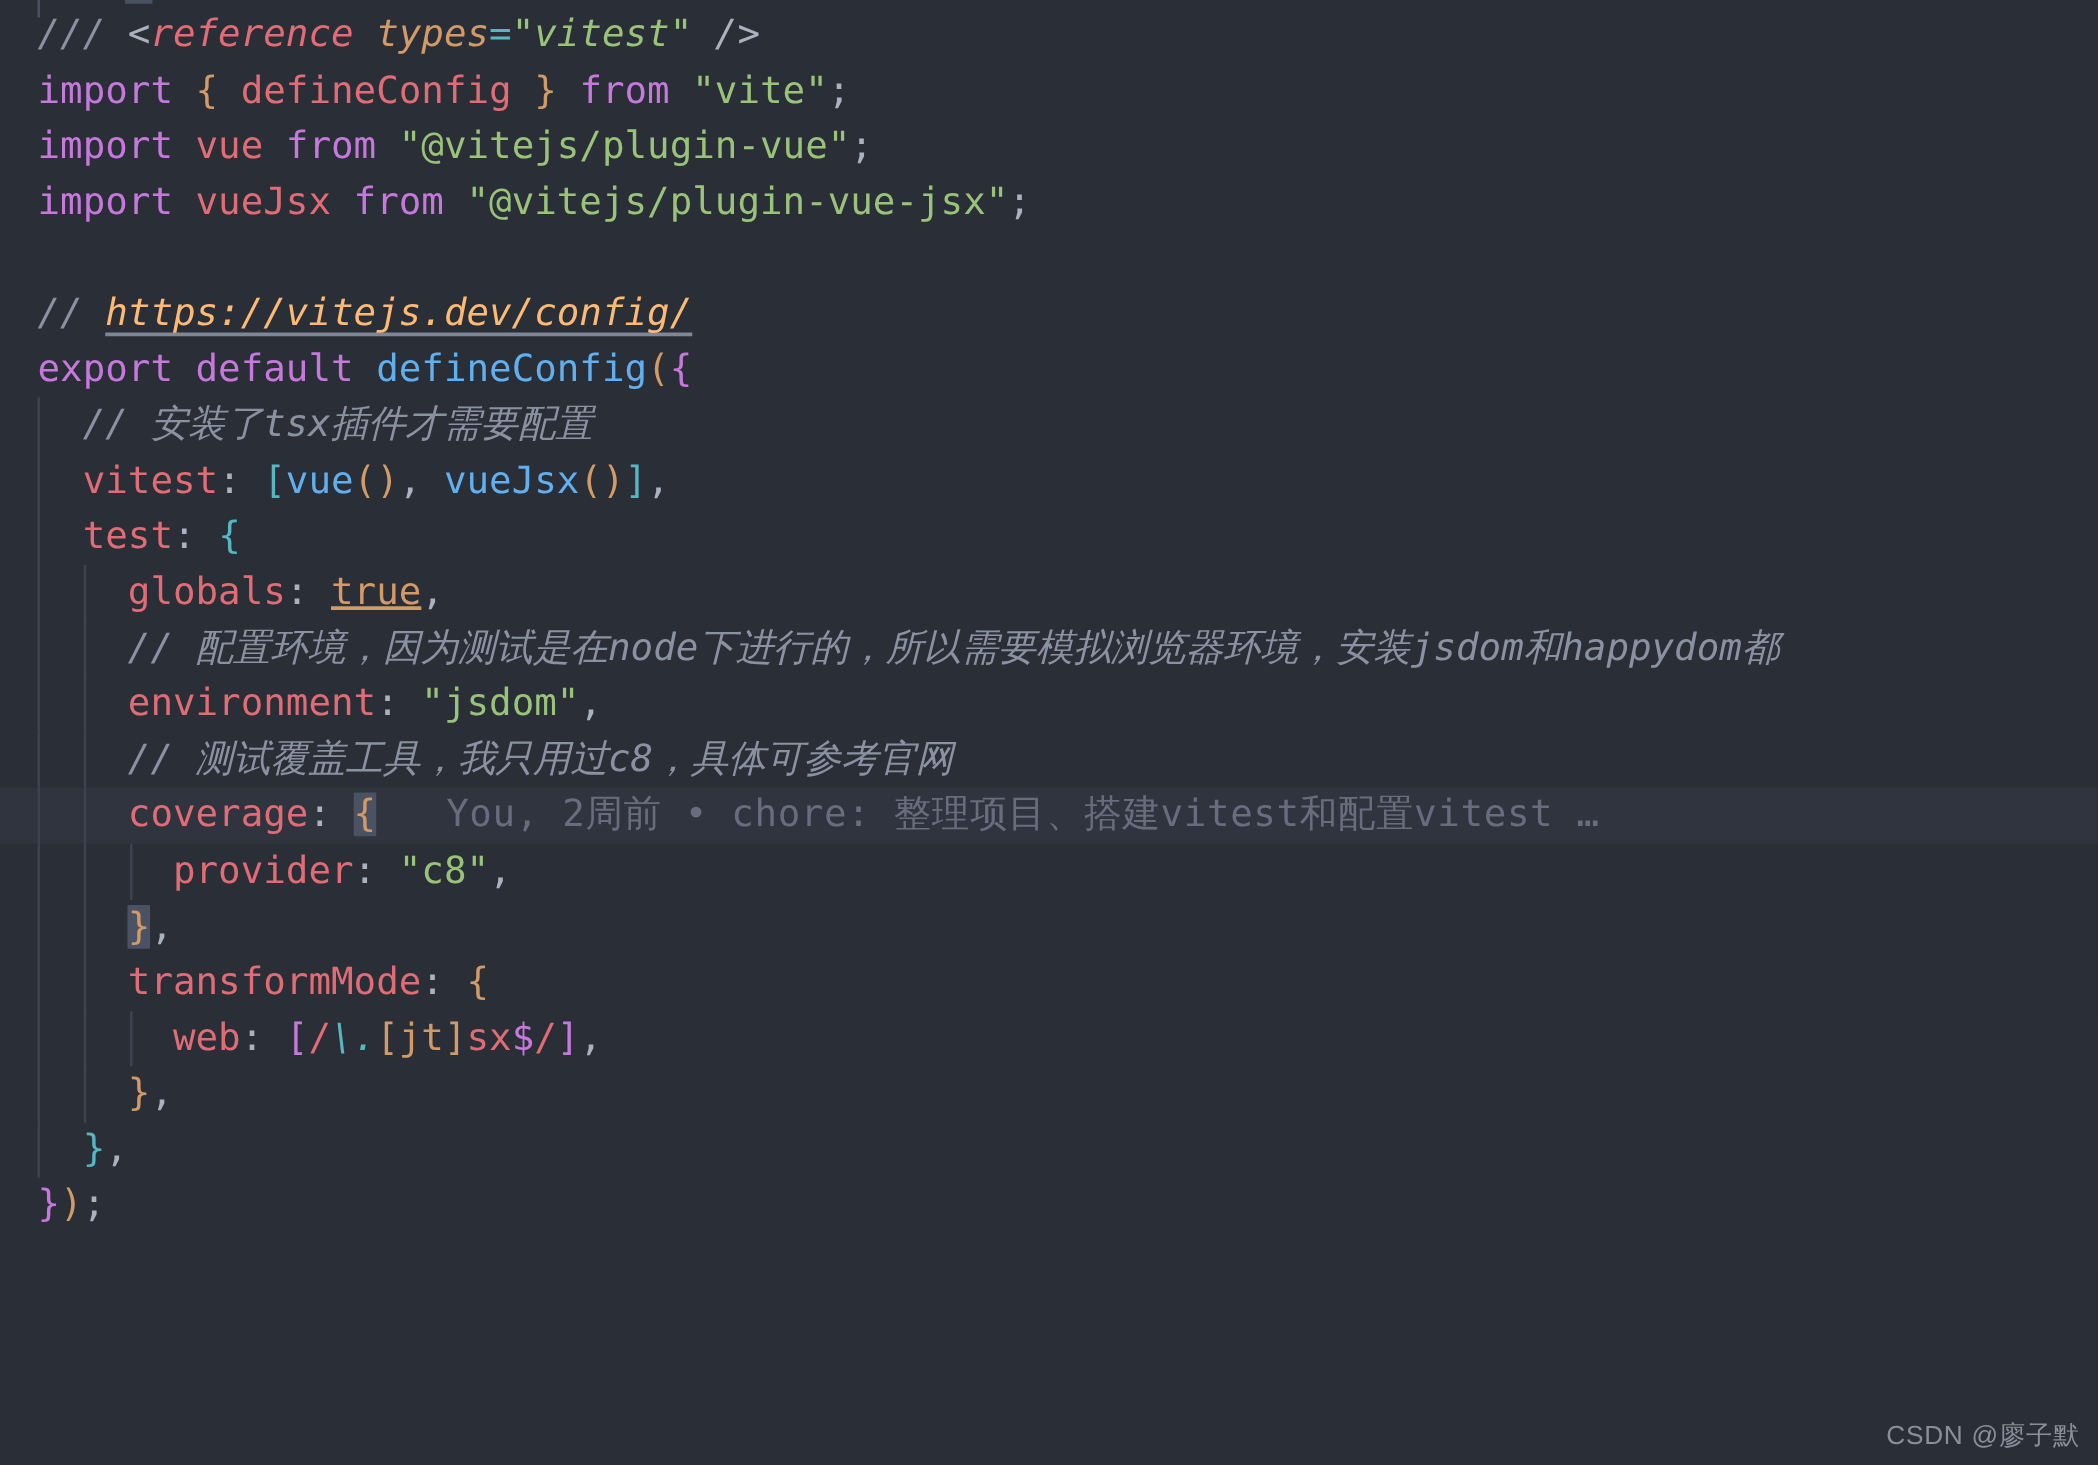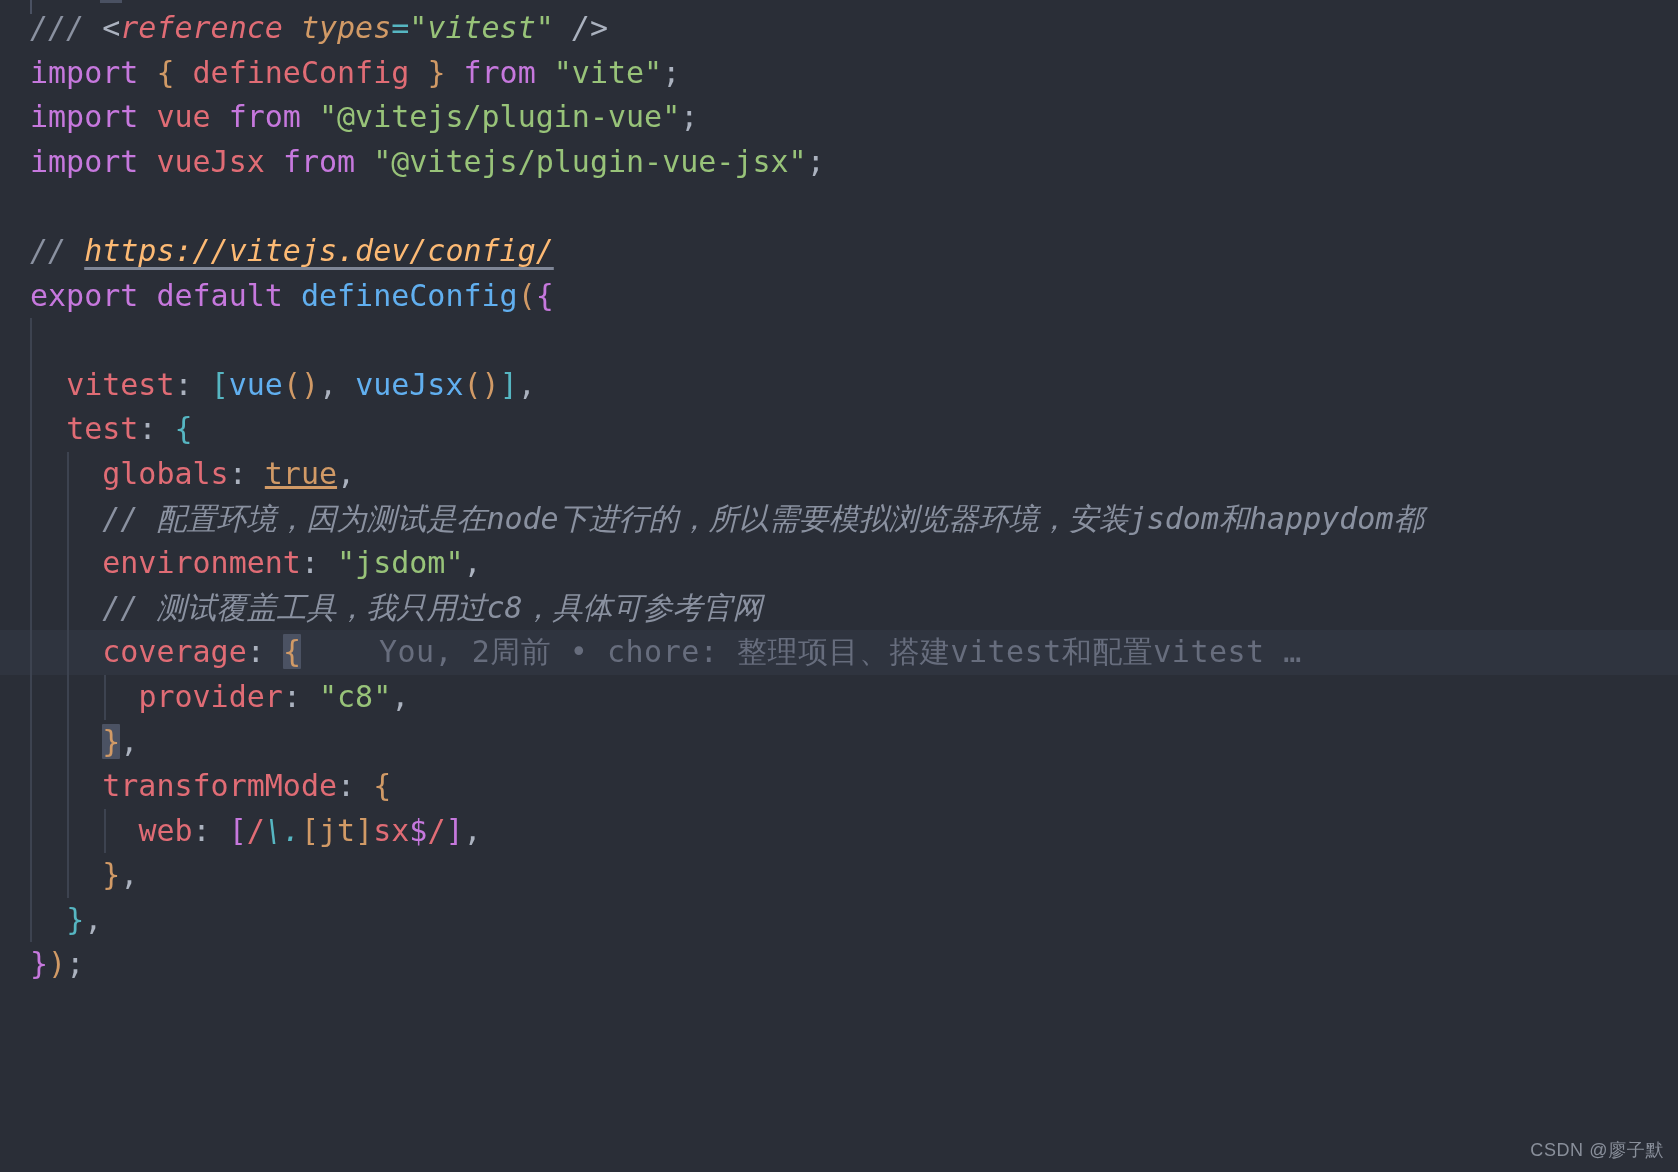--- a/index.html
+++ b/index.html
@@ -94,30 +94,30 @@
 
   .bracket-match {
     background: #4b5263;
     border-radius: 1px;
   }
 
   
   .blame {
     color: #676d7d;
     font-style: normal;
-    padding-left: 78px;
+    padding-left: 56px;
     letter-spacing: 0.5px;
   }
 
   .watermark {
     position: absolute;
     right: 14px;
     bottom: 10px;
     color: #9aa0ac;
-    font-size: 18px;
+    font-size: 21px;
     font-family: "Liberation Sans", sans-serif;
     letter-spacing: 0.6px;
     opacity: 0.85;
   }
 </style>
 </head>
 <body>
 
 <div id="editor">
 
@@ -133,21 +133,21 @@
     <div class="line"><span class="kw">import</span> <span class="ident">vue</span> <span class="kw">from</span> <span class="str">"@vitejs/plugin-vue"</span><span class="punc">;</span></div>
 
     <div class="line"><span class="kw">import</span> <span class="ident">vueJsx</span> <span class="kw">from</span> <span class="str">"@vitejs/plugin-vue-jsx"</span><span class="punc">;</span></div>
 
     <div class="line"><span></span></div>
 
     <div class="line"><span class="cmt">//</span> <span class="url">https://vitejs.dev/config/</span></div>
 
     <div class="line"><span class="kw">export</span> <span class="kw">default</span> <span class="fn">defineConfig</span><span class="br-o">(</span><span class="br-p">{</span></div>
 
-    <div class="line"><span class="guide g1"></span>  </div>
+    <div class="line"><span class="guide g1"></span>  <span class="cmt">// 安装了tsx插件才需要配置</span></div>
 
     <div class="line"><span class="guide g1"></span>  <span class="prop">vitest</span><span class="punc">:</span> <span class="br-t">[</span><span class="fn">vue</span><span class="br-o">()</span><span class="punc">,</span> <span class="fn">vueJsx</span><span class="br-o">()</span><span class="br-t">]</span><span class="punc">,</span></div>
 
     <div class="line"><span class="guide g1"></span>  <span class="prop">test</span><span class="punc">:</span> <span class="br-t">{</span></div>
 
     <div class="line"><span class="guide g1"></span><span class="guide g2"></span>    <span class="prop">globals</span><span class="punc">:</span> <span class="bool">true</span><span class="punc">,</span></div>
 
     <div class="line"><span class="guide g1"></span><span class="guide g2"></span>    <span class="cmt">// 配置环境，因为测试是在node下进行的，所以需要模拟浏览器环境，安装jsdom和happydom都</span></div>
 
     <div class="line"><span class="guide g1"></span><span class="guide g2"></span>    <span class="prop">environment</span><span class="punc">:</span> <span class="str">"jsdom"</span><span class="punc">,</span></div>

